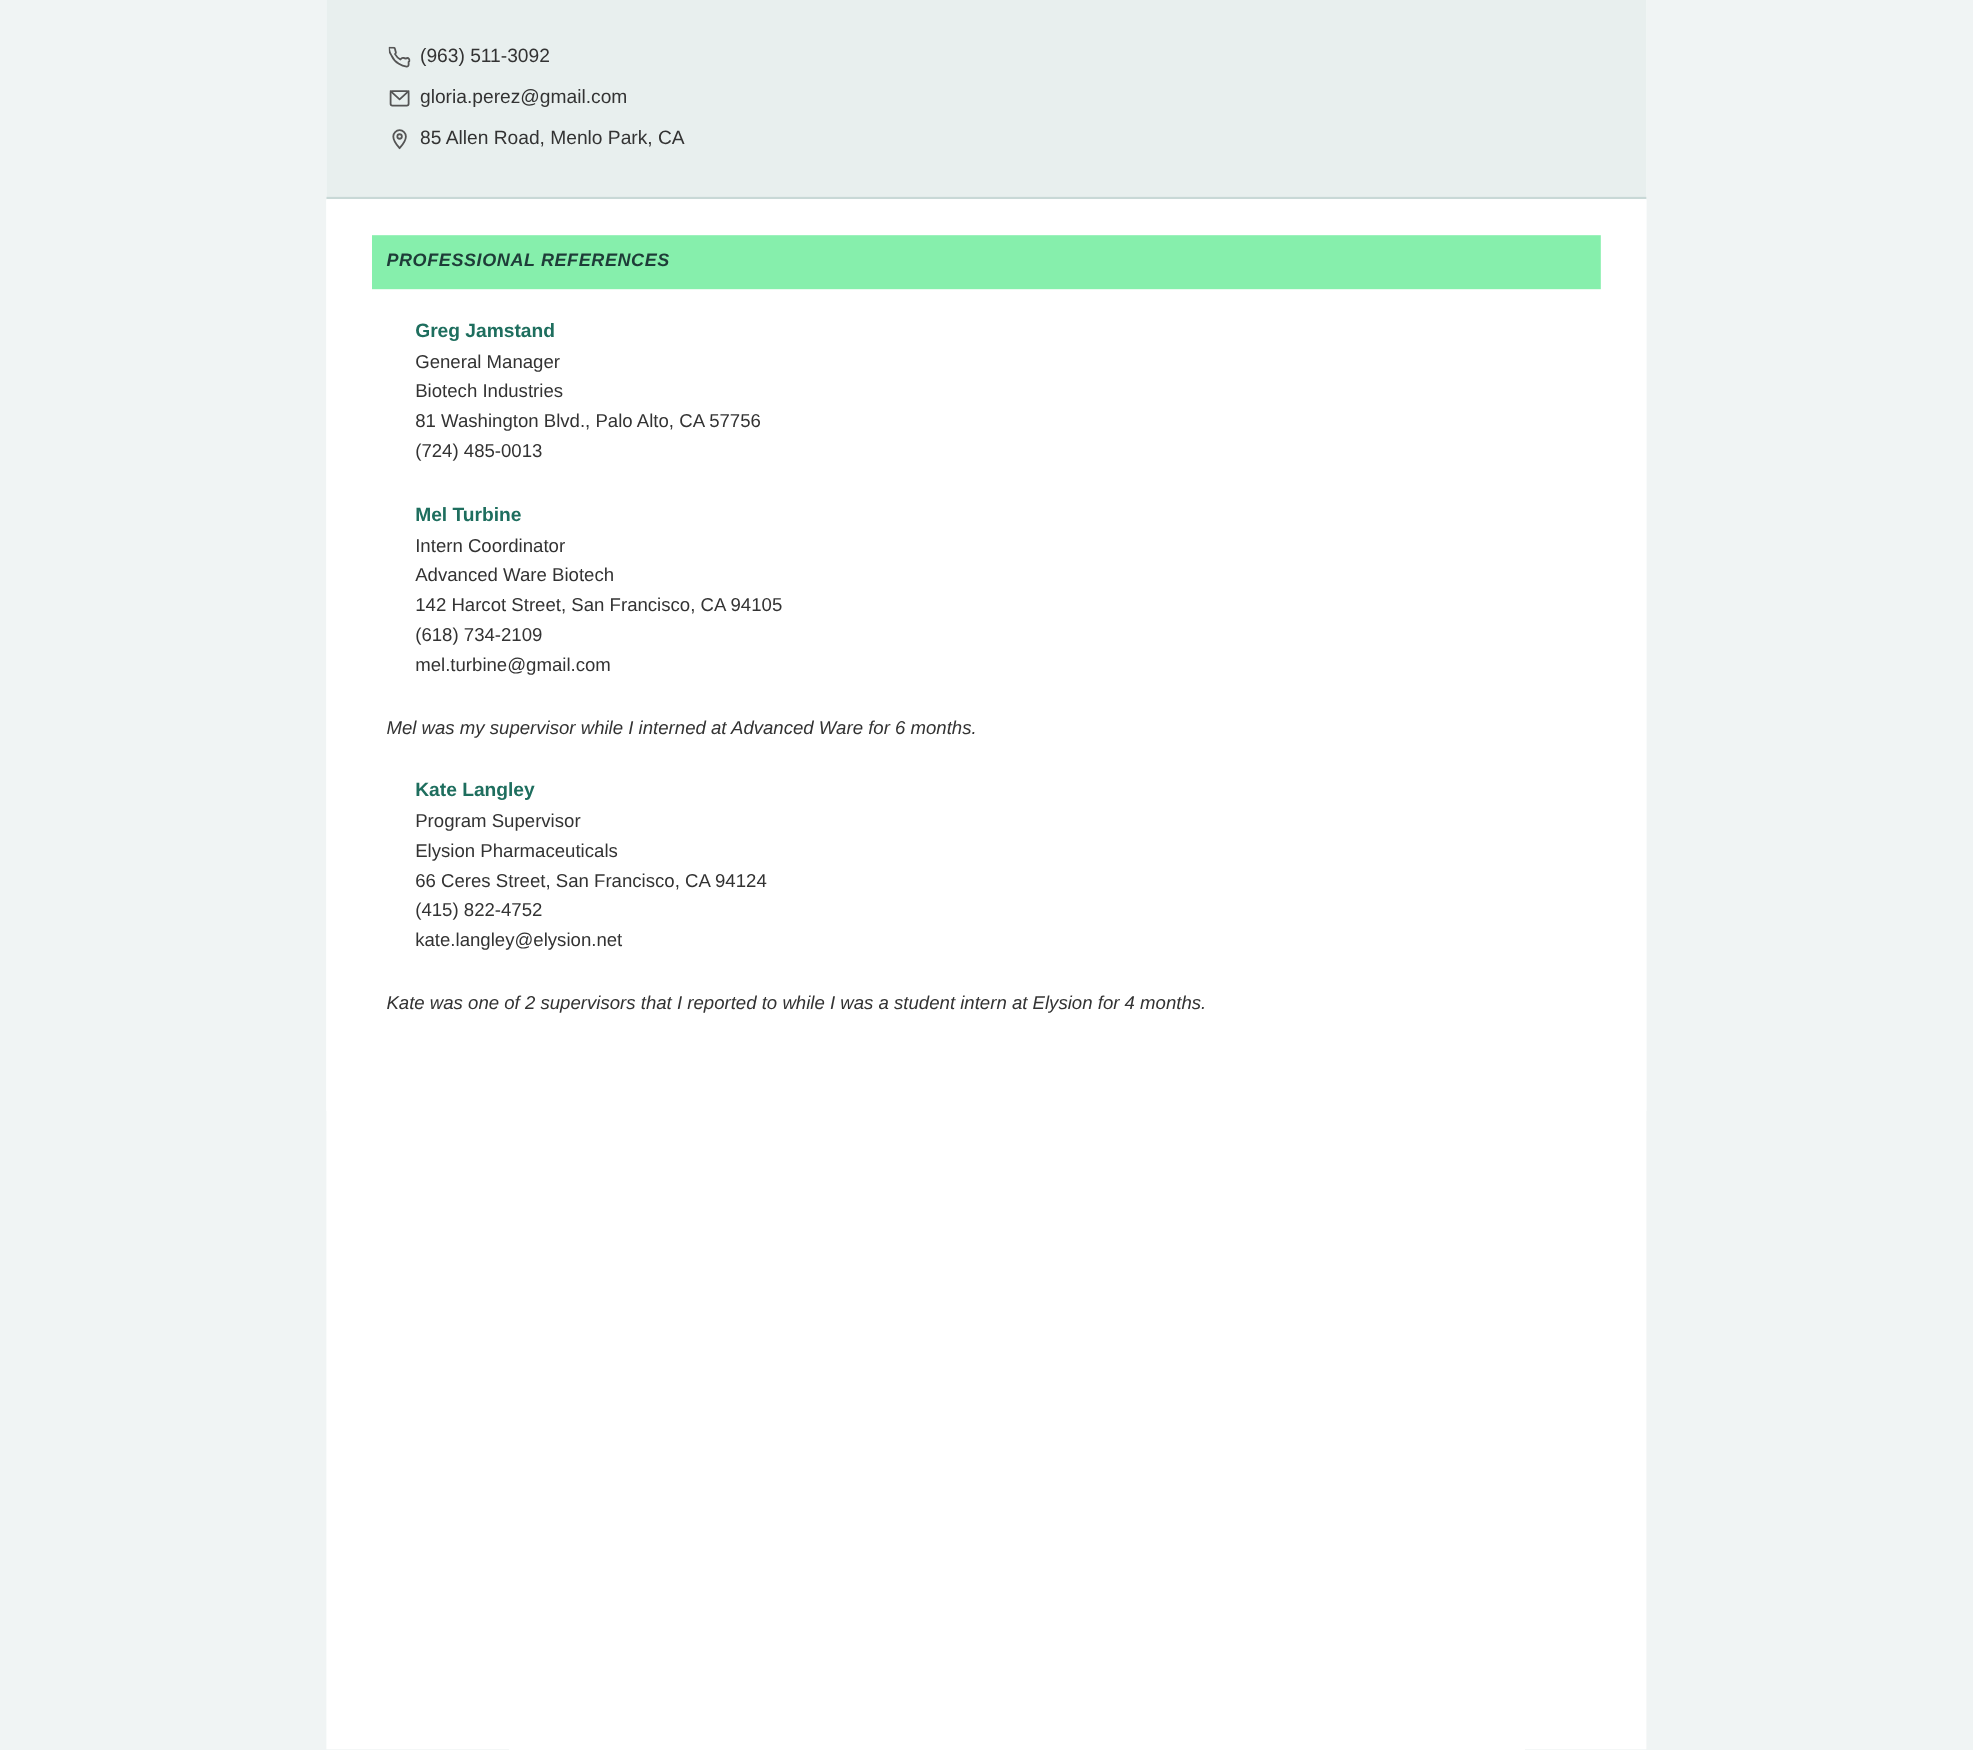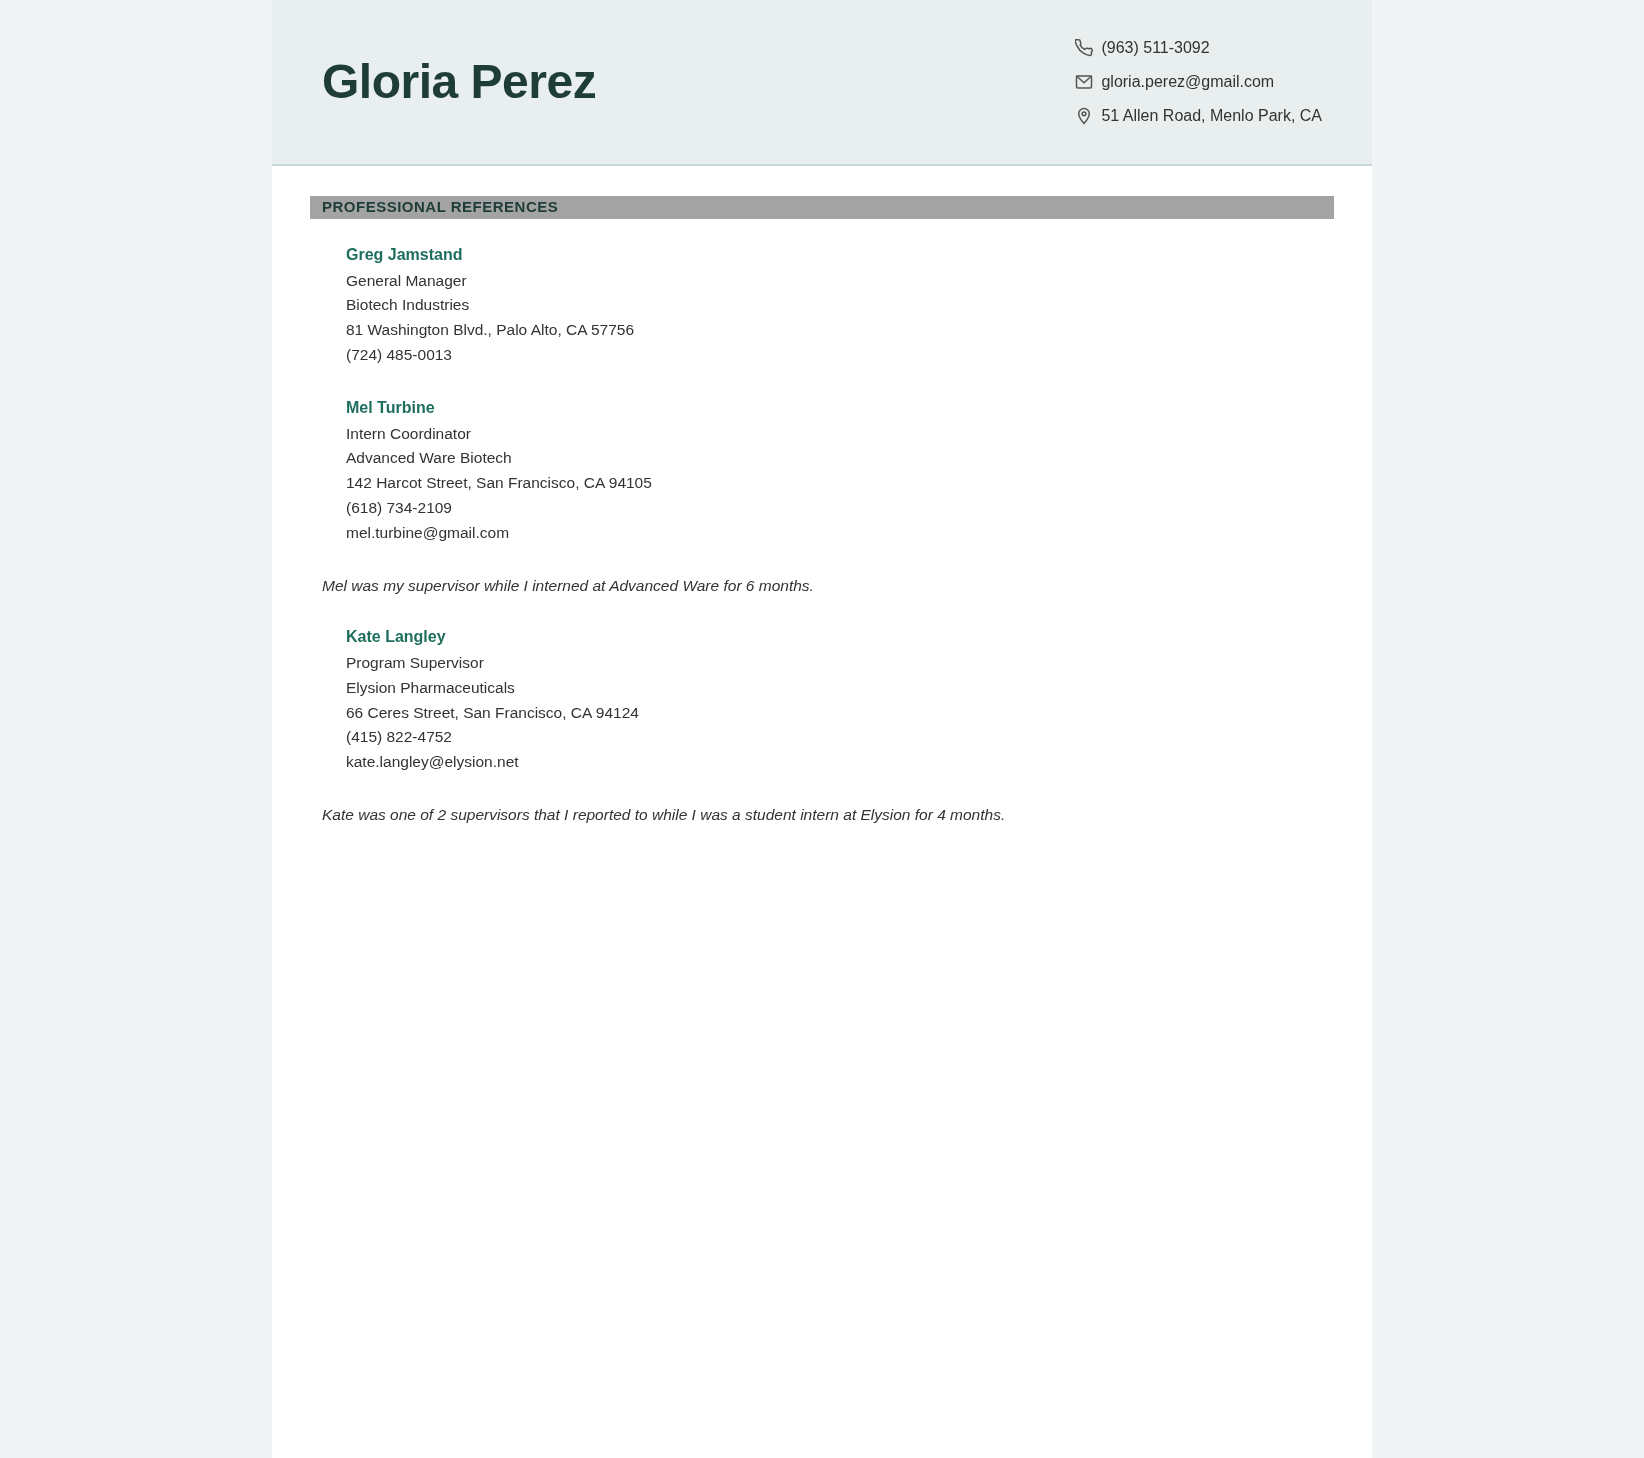--- a/index.html
+++ b/index.html
@@ -73,25 +73,26 @@
     }
 
     
     .main-content {
       padding: 30px 50px 50px 50px;
       background: #fff;
     }
 
     
     .section-header {
-      background: #a3a3a3;
-      padding: 0 12px;
+      background: #86efac;
+      padding: 11px 12px;
       margin-bottom: 24px;
       margin-left: -12px;
       margin-right: -12px;
+      font-style: italic;
     }
 
     .section-title {
       font-size: 15px;
       font-weight: 800;
       color: #1e3c38;
       letter-spacing: 0.5px;
       text-transform: uppercase;
     }
 
@@ -121,21 +122,20 @@
       margin-top: 14px;
       margin-bottom: 28px;
     }
   </style>
 </head>
 <body>
 
 <div class="resume-wrapper">
 
   <div class="header">
-    <div class="header-name">Gloria Perez</div>
     <div class="header-contact">
       <div class="contact-item">
         <span class="contact-icon">
           <svg width="18" height="18" viewBox="0 0 24 24" fill="none" stroke="#555" stroke-width="2" stroke-linecap="round" stroke-linejoin="round">
             <path d="M22 16.92v3a2 2 0 01-2.18 2 19.79 19.79 0 01-8.63-3.07A19.5 19.5 0 013.07 9.81a19.79 19.79 0 01-3.07-8.67A2 2 0 012 1h3a2 2 0 012 1.72c.127.96.361 1.903.7 2.81a2 2 0 01-.45 2.11L6.91 8.09a16 16 0 006 6l1.27-1.27a2 2 0 012.11-.45c.907.339 1.85.573 2.81.7A2 2 0 0122 16.92z"></path>
           </svg>
         </span>
         <span>(963) 511-3092</span>
       </div>
       <div class="contact-item">
@@ -147,21 +147,21 @@
         </span>
         <span>gloria.perez@gmail.com</span>
       </div>
       <div class="contact-item">
         <span class="contact-icon">
           <svg width="18" height="18" viewBox="0 0 24 24" fill="none" stroke="#555" stroke-width="2" stroke-linecap="round" stroke-linejoin="round">
             <path d="M12 2C8.13 2 5 5.13 5 9c0 5.25 7 13 7 13s7-7.75 7-13c0-3.87-3.13-7-7-7z"></path>
             <circle cx="12" cy="9" r="2.5"></circle>
           </svg>
         </span>
-        <span>51 Allen Road, Menlo Park, CA</span>
+        <span>85 Allen Road, Menlo Park, CA</span>
       </div>
     </div>
   </div>
 
   <div class="divider"></div>
 
   <div class="main-content">
 
     <div class="section-header">
       <div class="section-title">PROFESSIONAL REFERENCES</div>

